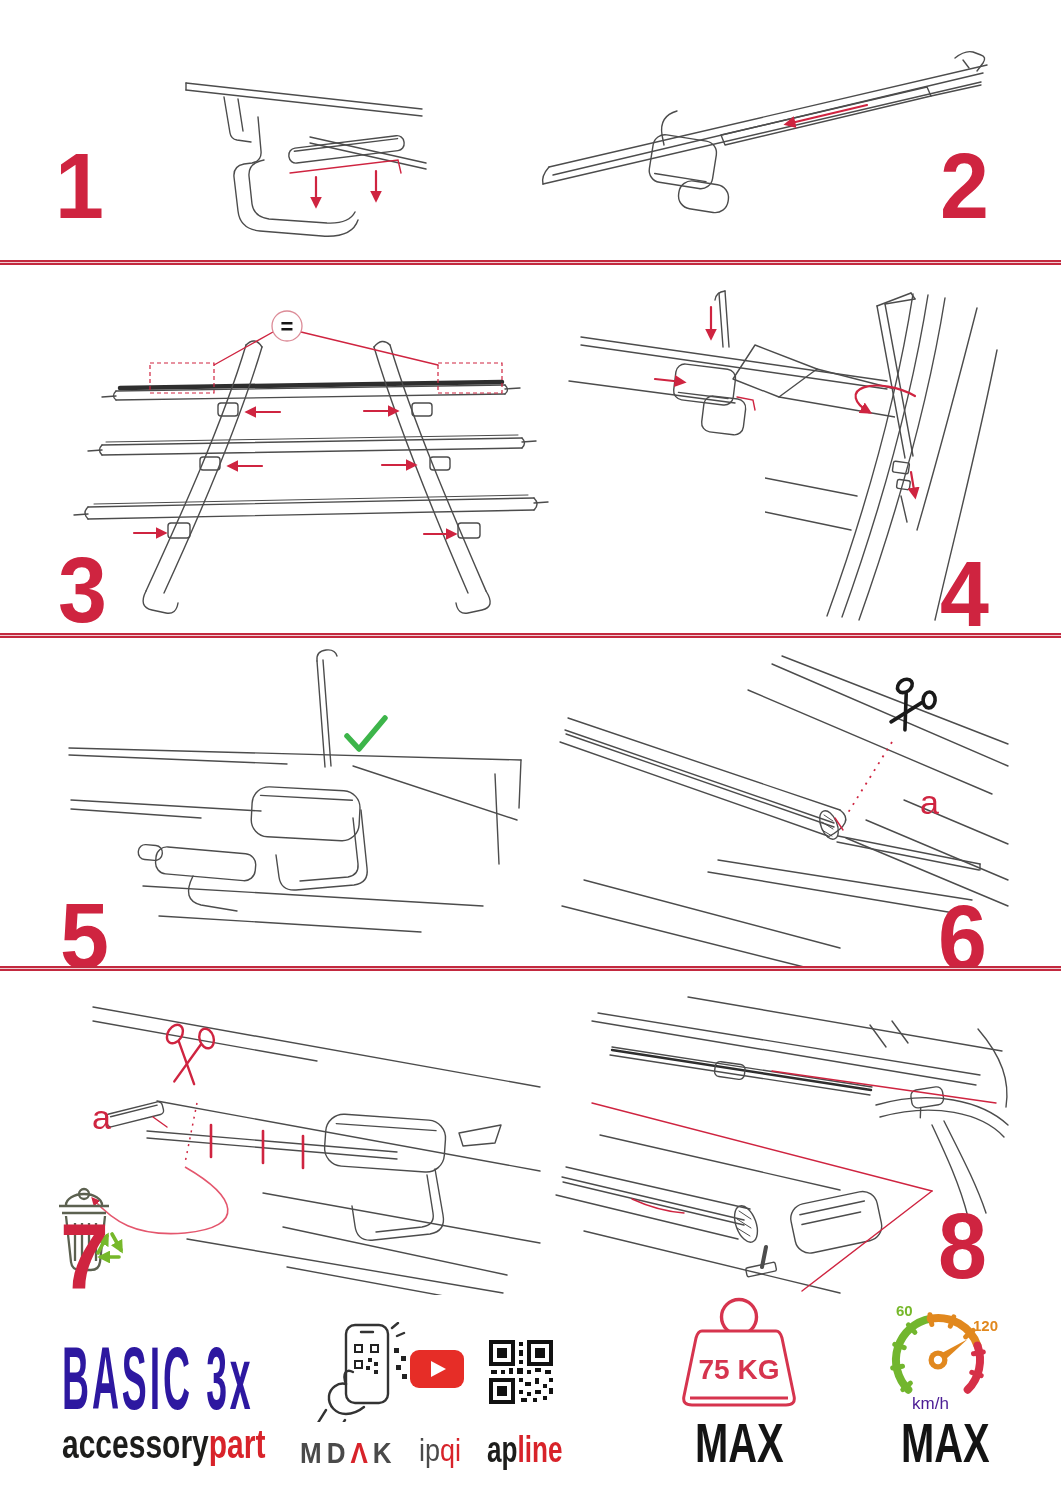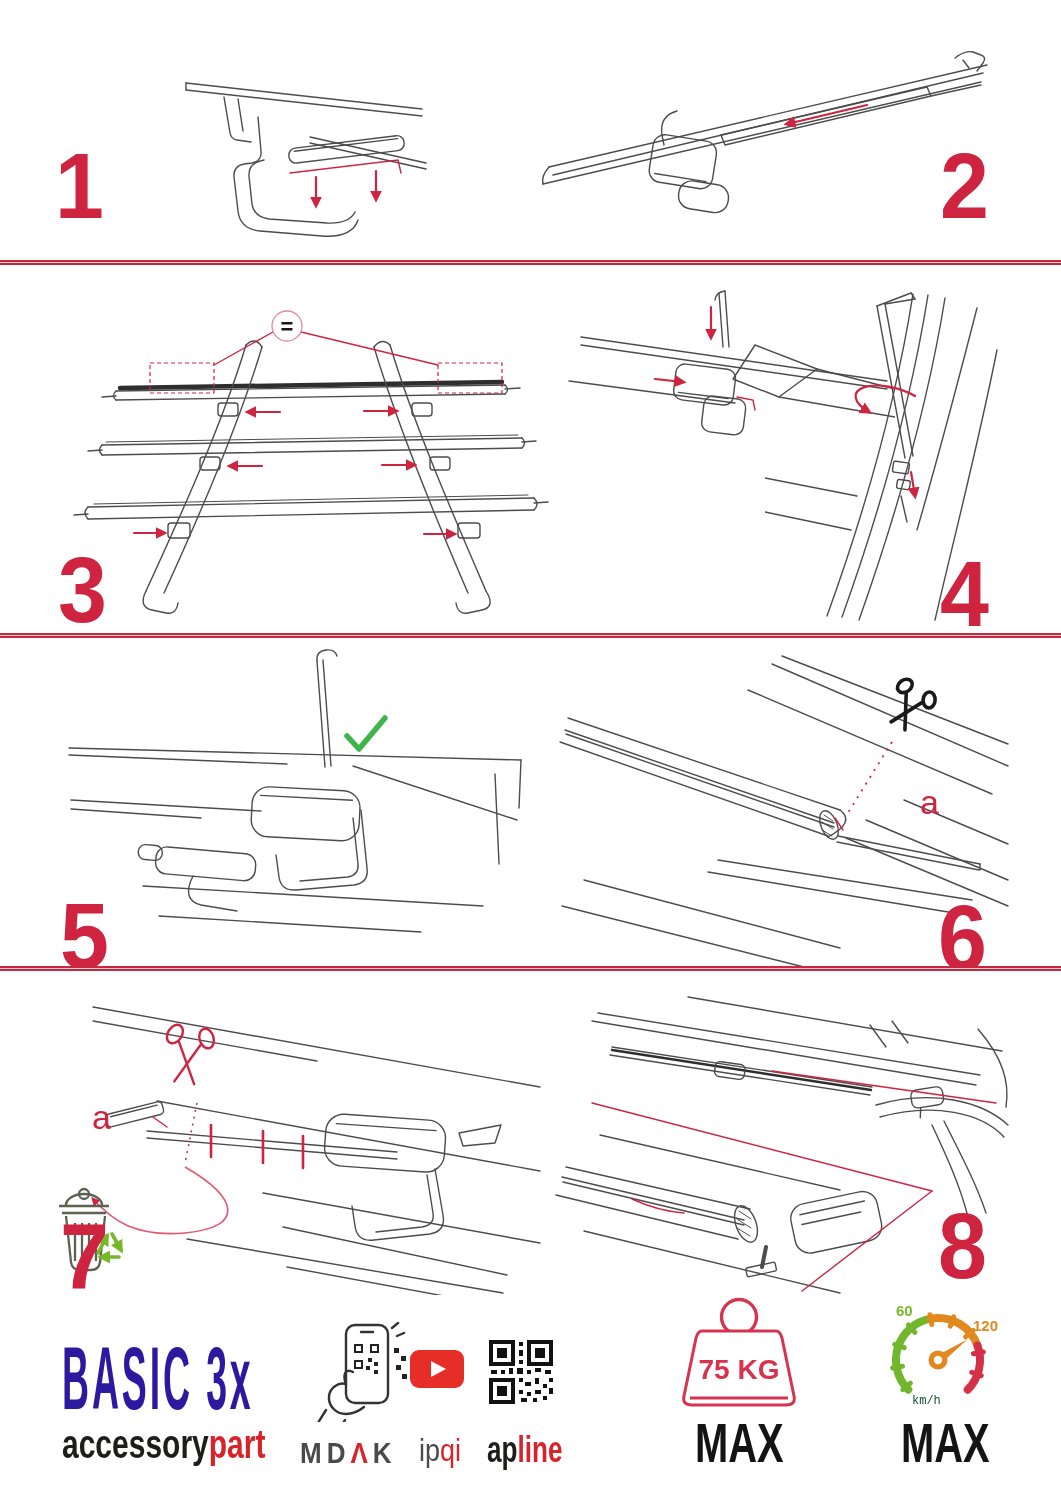--- a/index.html
+++ b/index.html
@@ -27,21 +27,21 @@
         color:#4a4a4a;line-height:1;transform:scaleY(1.12);transform-origin:top left;}
   .mdak .red{color:#d8232a;}
   .ipqi{position:absolute;left:419px;top:1436px;font-size:27px;font-weight:400;color:#4a4a4a;
         line-height:1;transform:scaleY(1.15);transform-origin:top left;}
   .ipqi .red{color:#d8232a;}
   .apline{position:absolute;left:487px;top:1432px;font-size:29px;font-weight:700;color:#1d1d1b;
         line-height:1;transform:scale(0.9,1.25);transform-origin:top left;}
   .apline .red{color:#d8232a;}
   .max{position:absolute;font-size:42px;font-weight:700;color:#141414;line-height:1;
        transform:scale(0.95,1.3);transform-origin:top left;}
-  .kmh{position:absolute;left:912px;top:1395px;font-size:12px;color:#14532d;line-height:1;font-family:Liberation Mono, monospace;}
+  .kmh{position:absolute;left:912px;top:1395px;font-size:17px;color:#4c1d95;line-height:1;}
 </style>
 </head>
 <body>
 
 <div class="page">
 
   <svg width="0" height="0" style="position:absolute" aria-hidden="true">
     <defs>
       <marker id="ah-red" viewBox="0 0 10 10" refX="7" refY="5" markerWidth="5.5" markerHeight="5.5" orient="auto-start-reverse">
         <path d="M0,0 L10,5 L0,10 z" fill="#cf2440"></path>

